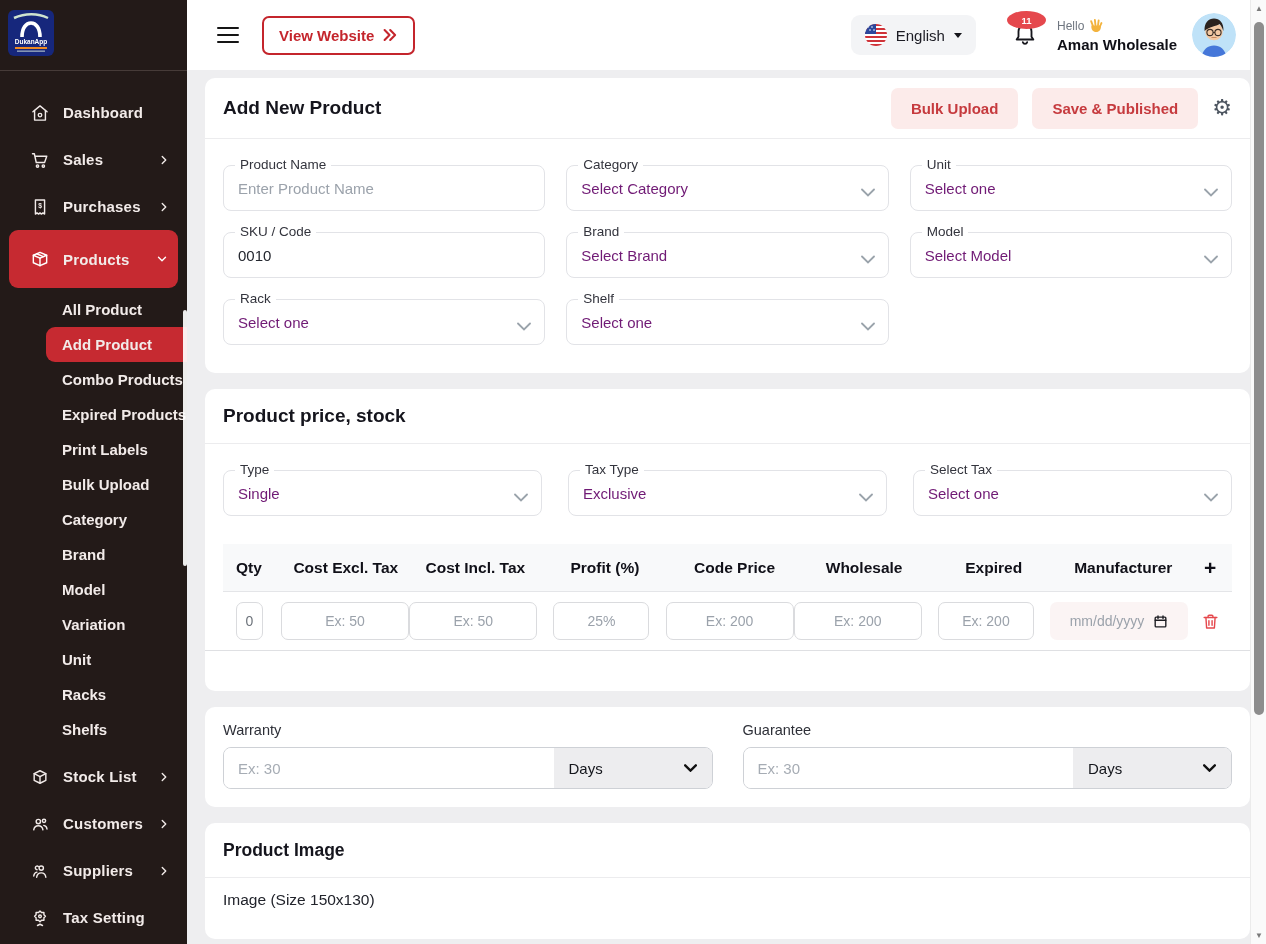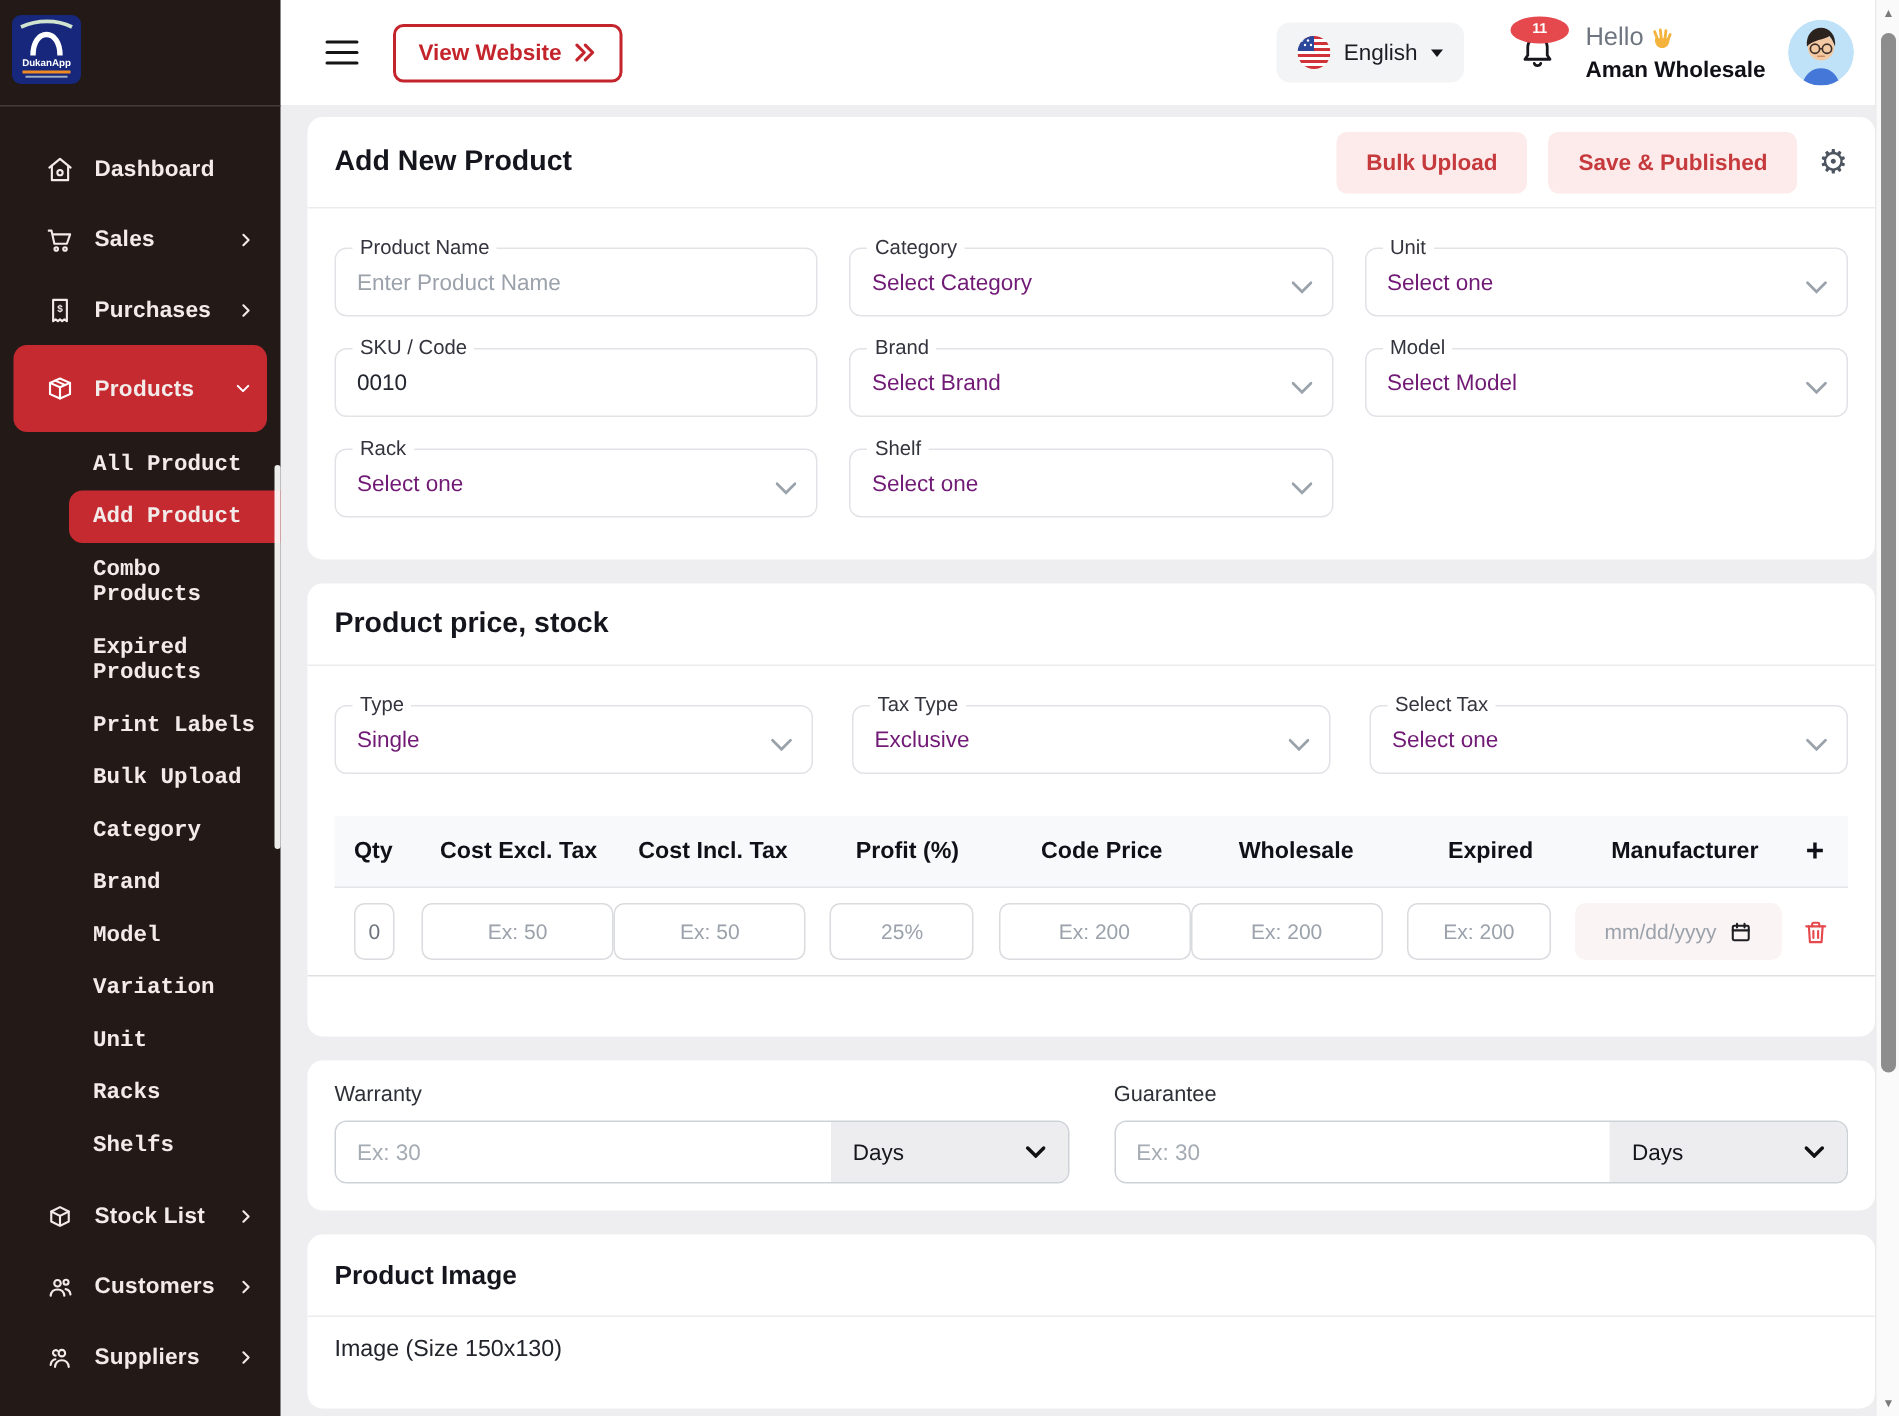--- a/index.html
+++ b/index.html
@@ -8,38 +8,38 @@
   
   .sidebar { position:absolute; left:0; top:0; width:187px; height:944px; background:#231a18; z-index:5; }
   .logo-wrap { height:71px; padding:10px 0 0 8px; border-bottom:1px solid #463b38; }
   .nav { padding-top:18px; }
   .nav-item { display:flex; align-items:center; gap:13px; height:47px; padding:0 16px 0 30px; color:#f2ebe9; font-size:15px; font-weight:bold; cursor:pointer; }
   .nav-item .nicon { width:20px; height:20px; flex:0 0 20px; display:flex; align-items:center; }
   .nav-item .nlabel { flex:1; letter-spacing:.2px; }
   .nav-item .chev { width:14px; height:14px; }
   .nav-item.active-parent { background:#c62a31; border-radius:9px; margin:0 9px; padding:0 9px 0 21px; height:58px; }
   .subnav { padding:4px 0 6px; }
-  .sub-item { display:block; padding:9px 0 9px 62px; color:#f2ebe9; font-size:15px; font-weight:bold; cursor:pointer;font-family:Liberation Mono, monospace; }
+  .sub-item { display:block; padding:9px 0 9px 62px; color:#f2ebe9; font-size:15px; font-weight:bold; cursor:pointer; }
   .sub-item.active { background:#c62a31; margin-left:46px; padding-left:16px; border-radius:9px 0 0 9px; }
   .side-scroll-thumb { position:absolute; right:0; top:310px; width:4px; height:256px; background:rgba(255,255,255,.92); border-radius:2px; }
 
   
   .main { position:absolute; left:187px; top:0; width:1079px; height:944px; }
   .topbar { height:70px; background:#fff; display:flex; align-items:center; padding:0 30px 0 30px; }
   .hamburger { width:22px; cursor:pointer; }
   .hamburger div { height:2.4px; background:#151515; border-radius:2px; margin:4.4px 0; }
   .btn-view { margin-left:23px; display:flex; align-items:center; gap:7px; border:2px solid #c4252c; color:#c4252c; font-weight:bold; font-size:15px; padding:9px 15px; border-radius:7px; background:#fff; cursor:pointer; }
   .top-spacer { flex:1; }
   .lang-pill { display:flex; align-items:center; gap:9px; background:#f3f4f6; border-radius:9px; padding:9px 14px; cursor:pointer; }
   .lang-label { font-size:15px; color:#1c1c24; }
   .caret-down { width:0; height:0; border-left:4.5px solid transparent; border-right:4.5px solid transparent; border-top:5px solid #15151a; }
   .bell-wrap { position:relative; margin-left:36px; cursor:pointer; }
   .badge { position:absolute; top:-9px; right:-8px; background:#e5484d; color:#fff; font-size:9.5px; font-weight:bold; width:39px; height:18px; border-radius:50%; display:flex; align-items:center; justify-content:center; }
   .user-txt { margin-left:19px; }
-  .hello { font-size:17px; color:#6f7680; display:flex; align-items:center; gap:4px; }
+  .hello { font-size:12px; color:#6f7680; display:flex; align-items:flex-end; gap:4px; }
   .uname { font-size:15px; font-weight:bold; color:#101017; margin-top:3px; }
   .avatar { width:44px; height:44px; border-radius:50%; overflow:hidden; margin-left:15px; cursor:pointer; }
 
   
   .content { height:874px; padding:8px 16px 0 18px; overflow:hidden; }
   .card { background:#fff; border-radius:10px; margin-bottom:16px; }
   .card-header { display:flex; align-items:center; min-height:60px; padding:9px 18px; }
   .card-title { font-size:19px; font-weight:bold; color:#15151d; }
   .hdr-right { margin-left:auto; display:flex; align-items:center; gap:14px; }
   .btn-pink { background:#fcebea; color:#c63a3e; font-weight:bold; font-size:15px; border:none; border-radius:7px; padding:12px 20px; cursor:pointer; }

